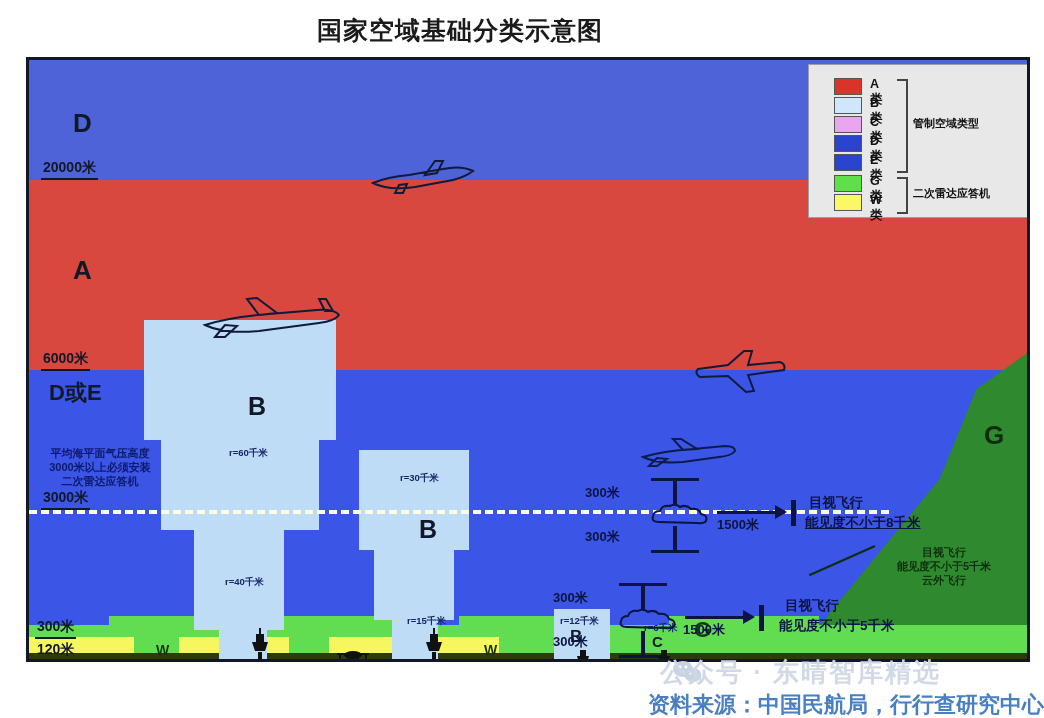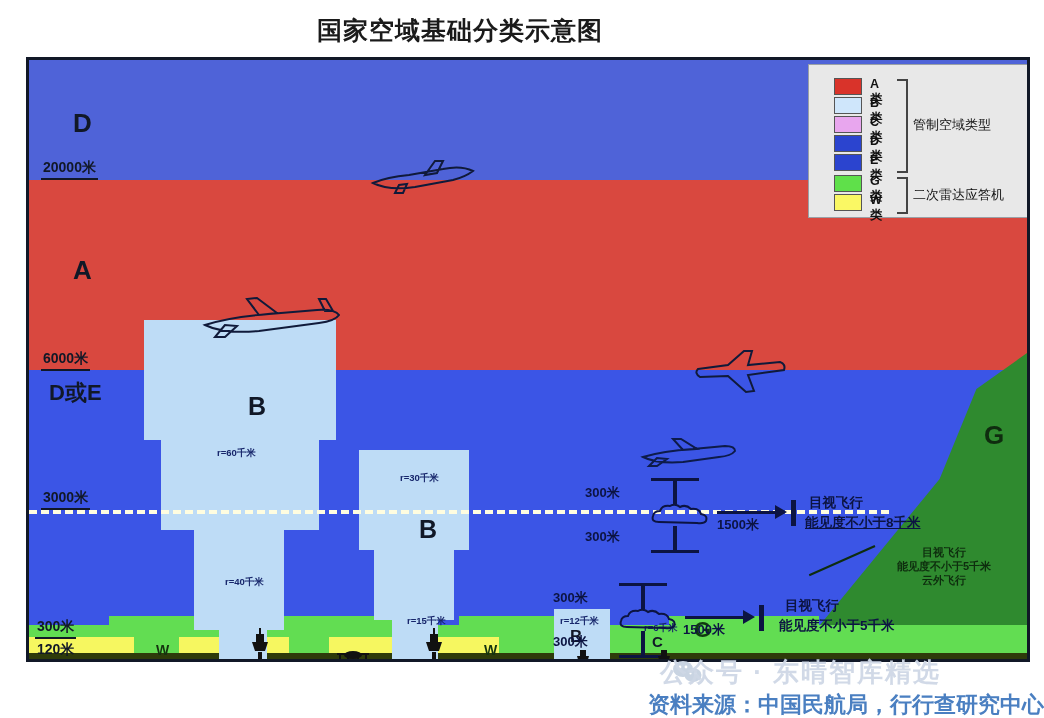--- a/index.html
+++ b/index.html
@@ -50,21 +50,21 @@
   #b1-mid{left:132px;top:380px;width:158px;height:90px;}
   #b1-low{left:165px;top:470px;width:90px;height:100px;}
   #b1-base{left:190px;top:560px;width:48px;height:46px;}
   #b2-top{left:330px;top:390px;width:110px;height:100px;}
   #b2-mid{left:345px;top:490px;width:80px;height:70px;}
   #b2-base{left:363px;top:560px;width:46px;height:46px;}
   #b3-col{left:525px;top:549px;width:56px;height:57px;}
   #c-col{left:612px;top:561px;width:38px;height:45px;background:#e9a6e9;}
 
   .r-label{position:absolute;color:#17266b;font-size:9.5px;font-weight:bold;white-space:nowrap;}
-  #r60{left:188px;top:387px;}
+  #r60{left:200px;top:387px;}
   #r40{left:196px;top:516px;}
   #r30{left:371px;top:412px;}
   #r15{left:378px;top:555px;}
   #r12{left:531px;top:555px;}
   #r6{left:615px;top:562px;}
 
   .blk-letter{position:absolute;color:#111827;font-weight:bold;}
   #bl1{left:219px;top:332px;font-size:25px;}
   #bl2{left:390px;top:455px;font-size:25px;}
   #bl3{left:541px;top:567px;font-size:17px;}
@@ -112,21 +112,21 @@
   #tower4{left:622px;top:578px;}
   #drone{position:absolute;left:307px;top:589px;width:34px;height:16px;}
 
   
   #legend{position:absolute;left:779px;top:4px;width:222px;height:152px;
     background:#e8e8e8;border:1.5px solid #9aa0a6;}
   .lg-row{position:absolute;left:25px;height:16px;}
   .lg-sw{position:absolute;left:0;top:0;width:26px;height:15px;border:1px solid #555;}
   .lg-tx{position:absolute;left:36px;top:-1px;font-size:12.5px;color:#111;font-weight:bold;}
   .brace{position:absolute;border:2px solid #444;border-left:none;width:9px;}
-  .brace-lbl{position:absolute;font-size:13px;color:#111;font-weight:normal;white-space:nowrap;}
+  .brace-lbl{position:absolute;font-size:11px;color:#111;font-weight:bold;white-space:nowrap;}
 
   
   #watermark{position:absolute;left:660px;top:655px;font-size:26px;color:#cfd8e6;
     font-weight:bold;letter-spacing:2px;white-space:nowrap;opacity:.95;}
   #wechat-logo{position:absolute;left:672px;top:660px;width:30px;height:24px;}
   #source{position:absolute;left:444px;top:690px;width:600px;text-align:right;
     font-size:22px;font-weight:bold;color:#4a7fc1;white-space:nowrap;}
 </style>
 </head>
 <body>
@@ -185,20 +185,21 @@
   <div class="zone-label" id="lbl-de">D或E</div>
   <div class="zone-label" id="lbl-g-right">G</div>
   <div class="zone-label" id="lbl-g-mid">G</div>
 
   <div class="alt-tick" id="alt-20000">20000米</div>
   <div class="alt-tick" id="alt-6000">6000米</div>
   <div class="alt-tick" id="alt-3000">3000米</div>
   <div class="alt-tick" id="alt-300">300米</div>
   <div class="alt-tick" id="alt-120">120米</div>
 
+  <div id="note-radar">平均海平面气压高度<br>3000米以上必须安装<br>二次雷达应答机</div>
   <div id="dash-3000"></div>
 
   <div class="vfr" id="vfr-top">
     <div class="hline" style="left:22px;top:0;width:48px;"></div>
     <div class="tick" style="left:44px;top:0;height:26px;"></div>
     <div class="cloud">
       <svg viewBox="0 0 58 22">
           <path d="M8 18 Q0 18 2 12 Q3 7 9 7 Q11 1 19 2 Q24 -1 29 3 Q35 0 40 5 Q48 4 50 10 Q57 11 55 17 Q53 20 46 19 Z" fill="none" stroke="#0c1442" stroke-width="2"></path>
         </svg>
     </div>

